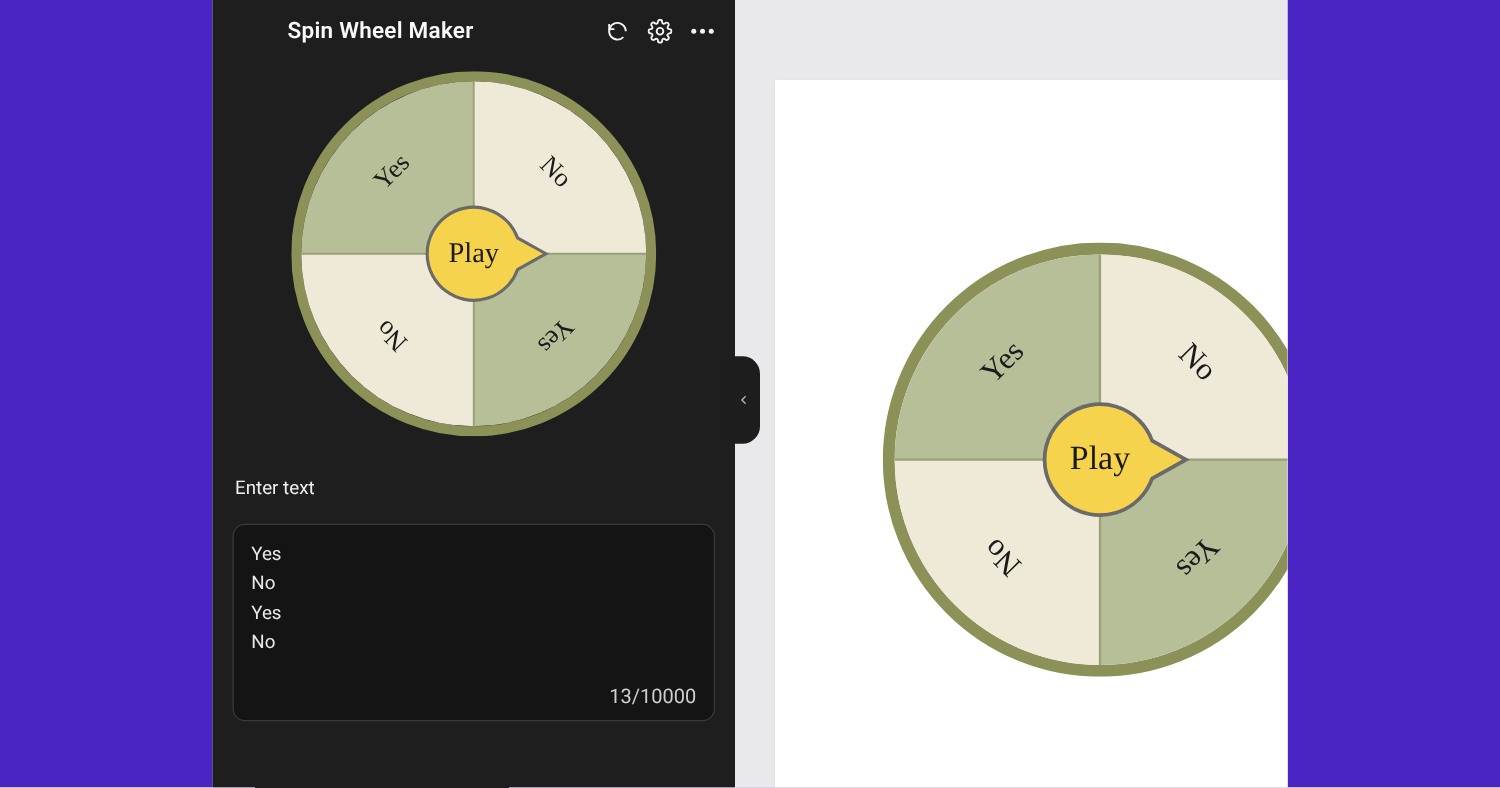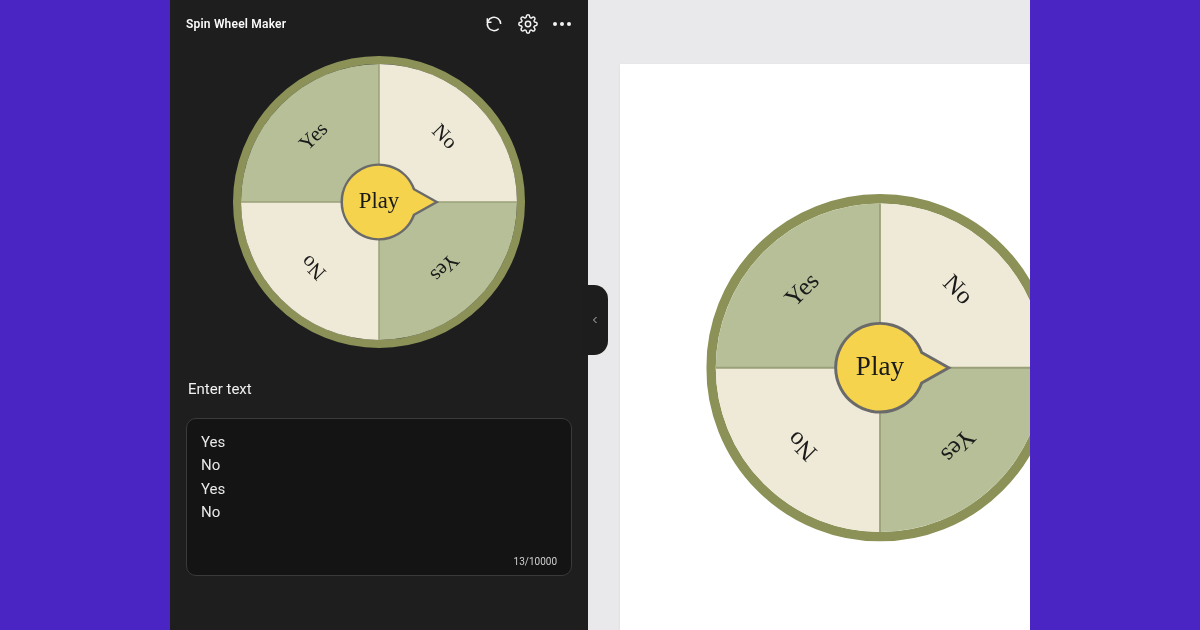--- a/index.html
+++ b/index.html
@@ -21,21 +21,21 @@
     width: 418px; height: 100%;
     background: #1e1e1e;
     color: #fafafa;
     display: flex; flex-direction: column;
     padding: 14px 16px 0 16px;
   }
   .panel-header {
     display: flex; align-items: center; justify-content: space-between;
     margin-bottom: 18px;
   }
-  .panel-title { font-size: 12px; font-weight: 600; letter-spacing: .2px; }
+  .panel-title { font-size: 18px; font-weight: 600; letter-spacing: .2px; margin-left: 44px; }
   .panel-actions { display: flex; gap: 14px; align-items: center; }
   .hicon { width: 20px; height: 20px; display: inline-flex; align-items: center; justify-content: center; color: #f3f3f3; cursor: pointer; }
   .hicon svg { width: 20px; height: 20px; stroke: currentColor; fill: none; stroke-width: 1.8; }
   .dots { display: inline-flex; gap: 3px; align-items: center; }
   .dots span { width: 4px; height: 4px; background: #f3f3f3; border-radius: 50%; display: block; }
 
   .wheel-area { display: flex; justify-content: center; padding-top: 4px; padding-bottom: 24px; }
   .wheel { position: relative; }
   .wheel svg { display: block; }
   .play-btn { cursor: pointer; }
@@ -47,21 +47,21 @@
     border-radius: 10px;
     padding: 12px 14px 6px 14px;
     color: #e8e8e8;
     font-size: 15px;
     line-height: 1.55;
     position: relative;
     min-height: 158px;
     display: flex; flex-direction: column; justify-content: space-between;
   }
   .textbox .lines { white-space: pre-line; }
-  .counter { text-align: right; color: #cfcfcf; font-size: 10px; padding-top: 6px; }
+  .counter { text-align: right; color: #cfcfcf; font-size: 16px; padding-top: 6px; }
 
   
   .handle {
     position: absolute;
     left: 418px;
     top: 320px;
     transform: translate(-6px, -50%);
     width: 26px; height: 70px;
     background: #1d1d1d;
     border-radius: 0 14px 14px 0;

